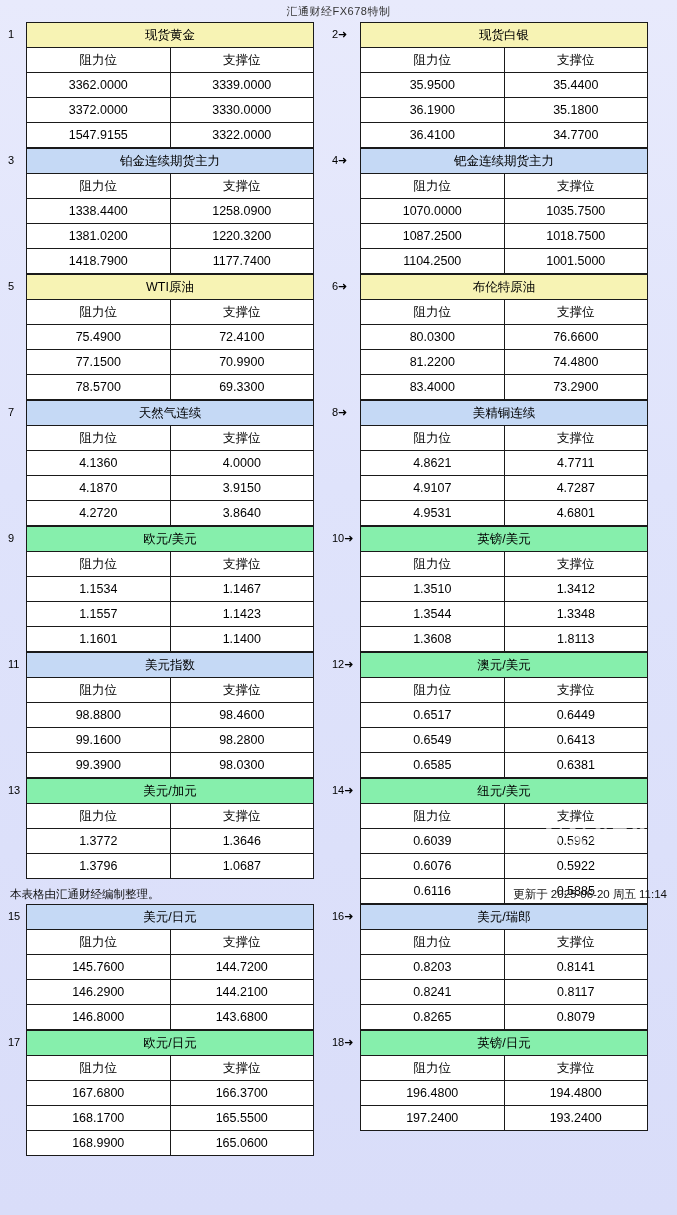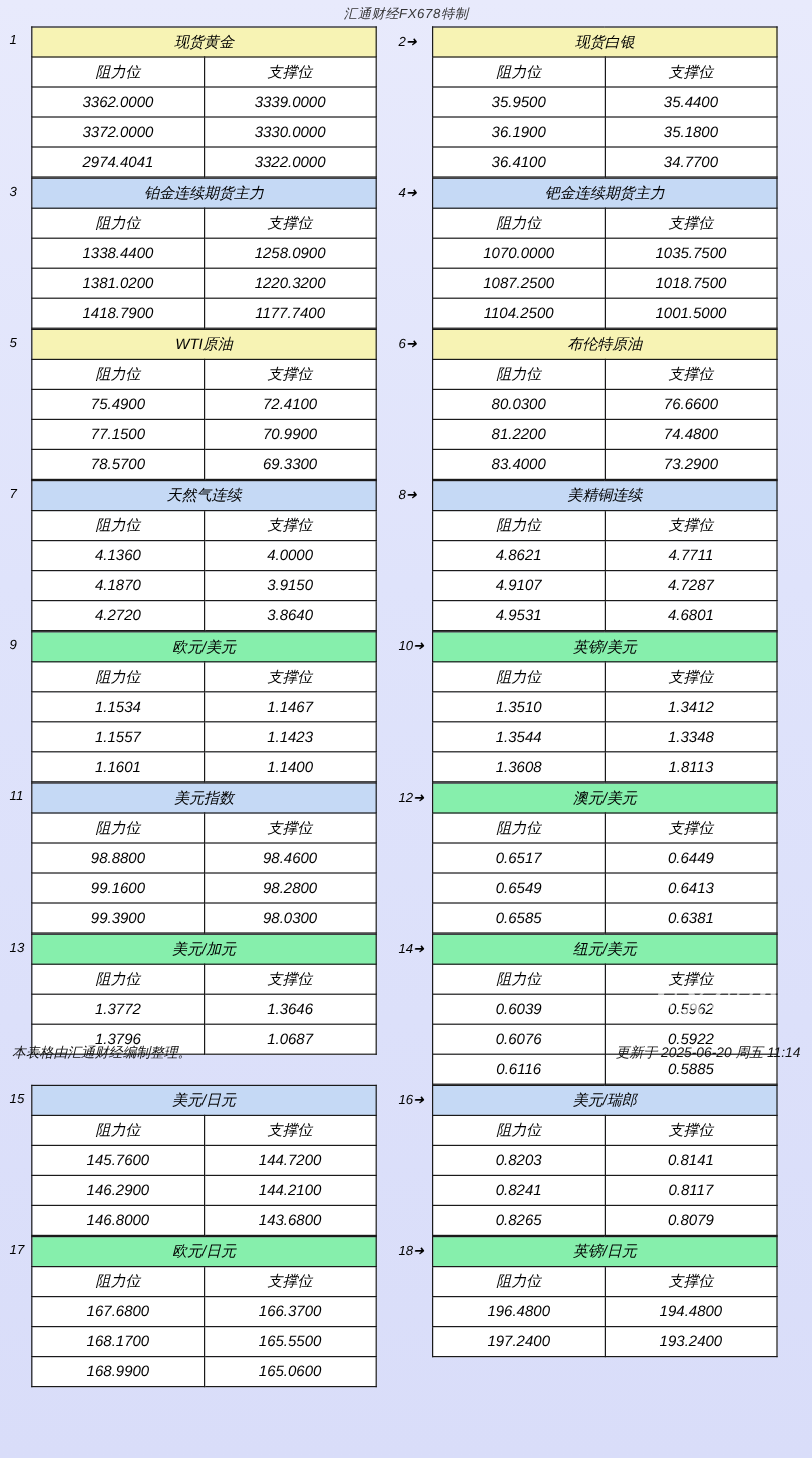--- a/index.html
+++ b/index.html
@@ -10,21 +10,20 @@
     font-family: "Liberation Sans", sans-serif;
     background: linear-gradient(to bottom, #e8eafc 0%, #dfe3fb 40%, #d9ddf9 100%);
     color: #000;
     overflow: hidden;
     position: relative;
   }
   .page {
     width: 677px;
     height: 902px;
     position: relative;
-    font-style: italic;
   }
   .topbar {
     height: 22px;
     display: flex;
     align-items: center;
     justify-content: center;
     font-size: 11px;
     color: #333;
     letter-spacing: 0.5px;
   }
@@ -88,21 +87,21 @@
     width: 16px;
     min-width: 16px;
   }
   .footer {
     position: absolute;
     left: 0;
     bottom: 0;
     width: 677px;
     height: 32px;
     display: flex;
-    align-items: flex-start;
+    align-items: flex-end;
     justify-content: space-between;
     padding: 0 10px;
     font-size: 11.5px;
     color: #111;
   }
   .watermark {
     position: absolute;
     right: 28px;
     bottom: 46px;
     font-size: 34px;
@@ -137,21 +136,21 @@
               </tr>
               <tr>
                 <td class="val">3362.0000</td>
                 <td class="val">3339.0000</td>
               </tr>
               <tr>
                 <td class="val">3372.0000</td>
                 <td class="val">3330.0000</td>
               </tr>
               <tr>
-                <td class="val">2974.4041</td>
+                <td class="val">1547.9155</td>
                 <td class="val">3322.0000</td>
               </tr>
             </tbody>
           </table>
         </div>
         <div class="spacer-col"></div>
         <div class="cellwrap">
           <div class="idx right">2➜</div>
           <table class="blk">
             <tbody>

